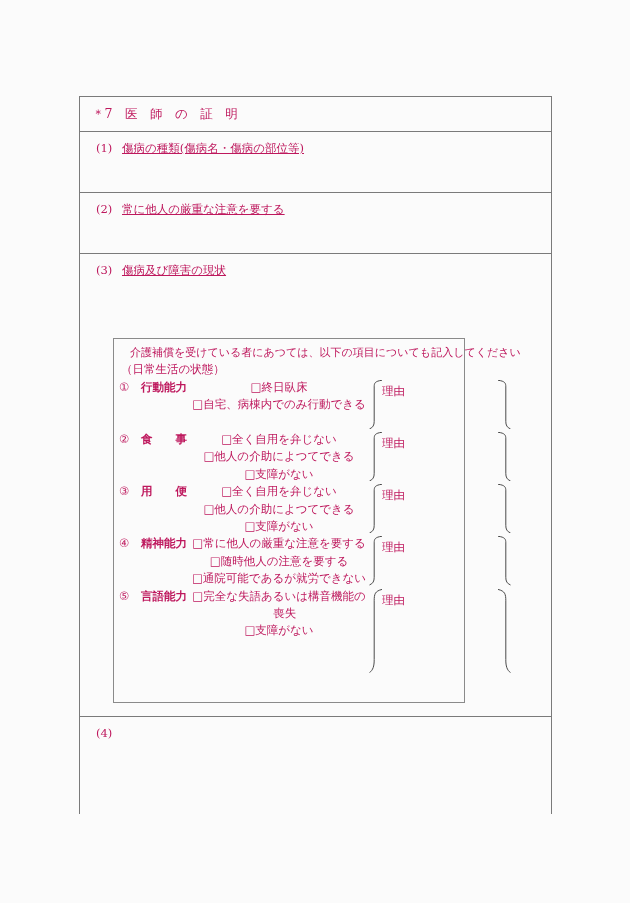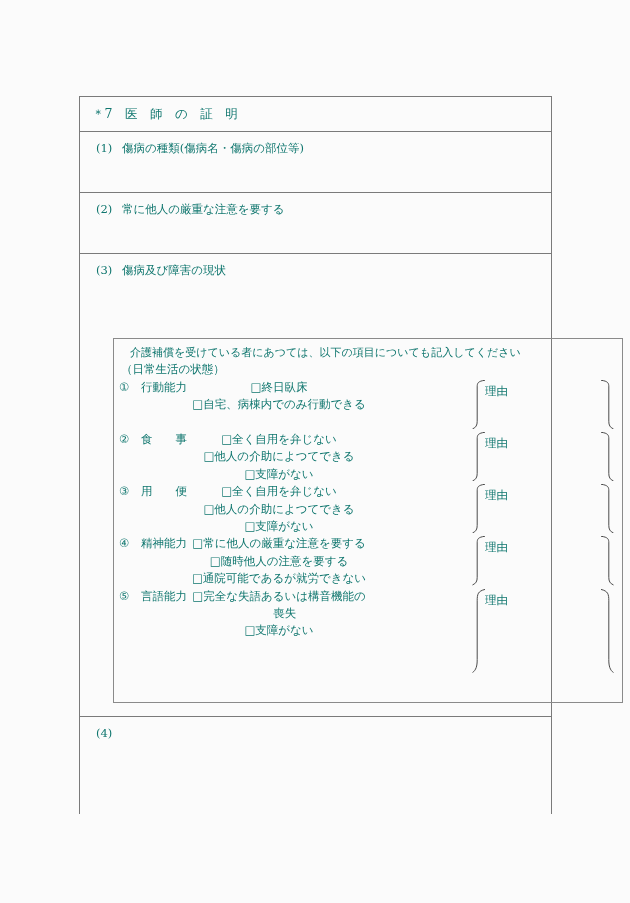--- a/index.html
+++ b/index.html
@@ -1,53 +1,53 @@
 <!DOCTYPE html>
 <html><head>
 <meta charset="utf-8">
 <style>
   html,body{margin:0;padding:0;}
   .page{
     position:relative;
     width:630px;height:903px;
     background:#fbfbfb;
-    color:#0f766e;
+    color:#be185d;
     font-family:"DejaVu Serif","Liberation Serif",serif;
     overflow:hidden;
   }
   .tbl{
     position:absolute;left:79px;top:96px;width:473px;
     box-sizing:border-box;
     border-top:1px solid #7a7a7a;
     border-left:1px solid #7a7a7a;
     border-right:1px solid #7a7a7a;
     background:transparent;
   }
   .row{box-sizing:border-box;border-bottom:1px solid #7a7a7a;position:relative;}
   .row-header{height:35px;display:flex;align-items:center;padding-left:12px;font-size:12.5px;}
   .row-s1,.row-s2{height:61px;}
   .row-s3{height:463px;}
   .row-s4{height:97px;border-bottom:none;}
   .sec-line{display:flex;padding:9px 0 0 16px;font-size:11.5px;line-height:15px;}
   .sec-no{width:26px;flex:0 0 26px;}
-  .sec-label{flex:1;}
+  .sec-label{flex:1;text-decoration:underline;}
 
   
   .care-box{
-    position:absolute;left:33px;top:84px;width:510px;height:365px;
+    position:absolute;left:33px;top:84px;width:352px;height:365px;
     box-sizing:border-box;border:1px solid #8a8a8a;
     padding:5px 6px 0 5px;
     font-size:11.5px;line-height:17.4px;
   }
   .notice{font-size:11px;width:402px;text-indent:11px;line-height:17.4px;}
   .subtitle{padding-left:2px;line-height:17.4px;}
   .item{display:flex;align-items:stretch;min-height:52.2px;}
   .item.tall{min-height:87px;}
   .item .no{flex:0 0 22px;width:22px;}
-  .item .cat{flex:0 0 48px;width:48px;white-space:pre;}
+  .item .cat{flex:0 0 48px;width:48px;white-space:pre;font-weight:bold;}
   .item .opts{flex:0 0 180px;width:180px;}
   .opt{padding-left:11.5px;text-indent:-11.5px;text-align:center;}
   .cb{margin-right:0;}
   .reason{flex:0 0 144px;width:144px;margin-left:auto;position:relative;}
   .reason .rlabel{position:absolute;left:13px;top:4px;line-height:17.4px;}
   .brk{position:absolute;top:1px;bottom:2px;width:14px;}
   .brk.l{left:0;}
   .brk.r{right:2px;}
   .brk svg{width:100%;height:100%;display:block;}
 </style>

